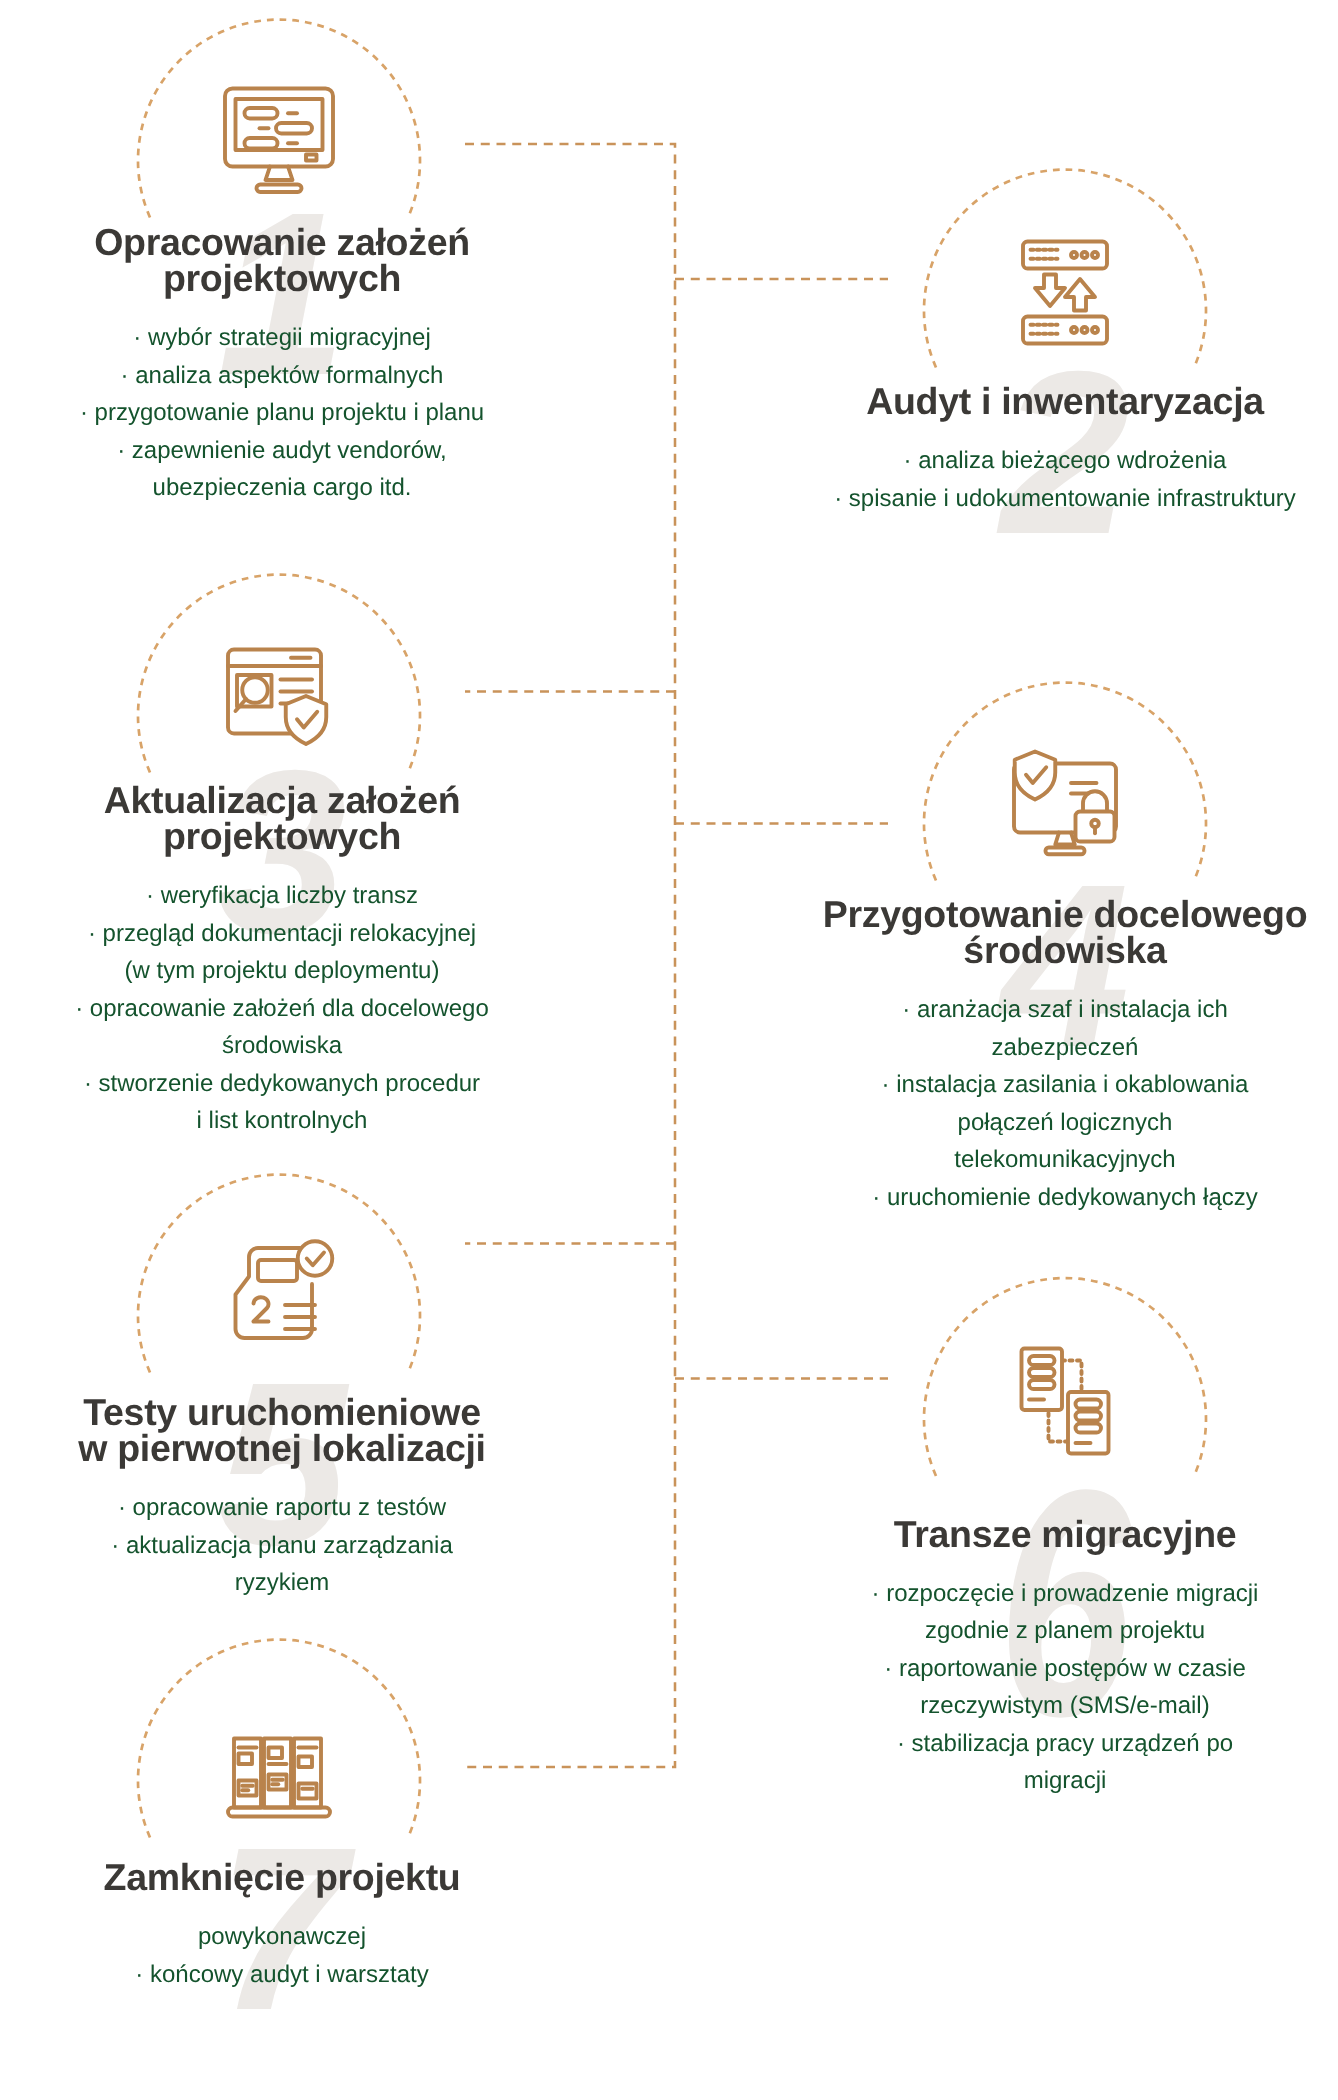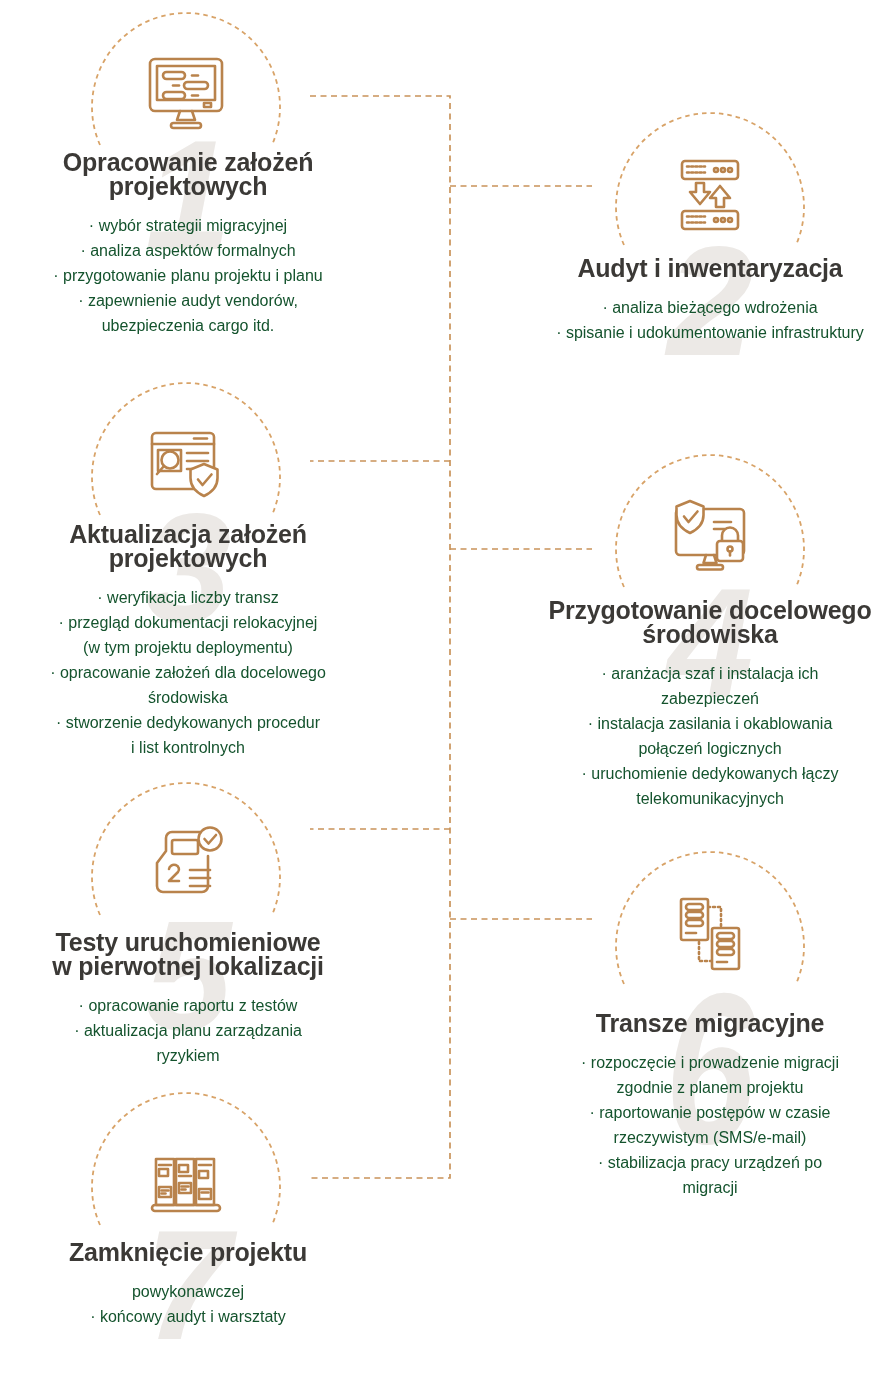--- a/index.html
+++ b/index.html
@@ -227,22 +227,22 @@
 
 <div class="step s4">
   <div class="ghost">4</div>
   <div class="tl">Przygotowanie docelowego</div>
   <div class="tl">środowiska</div>
   <div class="body">
     <div class="ln">· aranżacja szaf i instalacja ich</div>
     <div class="ln">zabezpieczeń</div>
     <div class="ln">· instalacja zasilania i okablowania</div>
     <div class="ln">połączeń logicznych</div>
+    <div class="ln">telekomunikacyjnych</div>
     <div class="ln">· uruchomienie dedykowanych łączy</div>
-    <div class="ln">telekomunikacyjnych</div>
   </div>
 </div>
 
 <div class="step s5">
   <div class="ghost">5</div>
   <div class="tl">Testy uruchomieniowe</div>
   <div class="tl">w pierwotnej lokalizacji</div>
   <div class="body">
     <div class="ln">· opracowanie raportu z testów</div>
     <div class="ln">· aktualizacja planu zarządzania</div>

